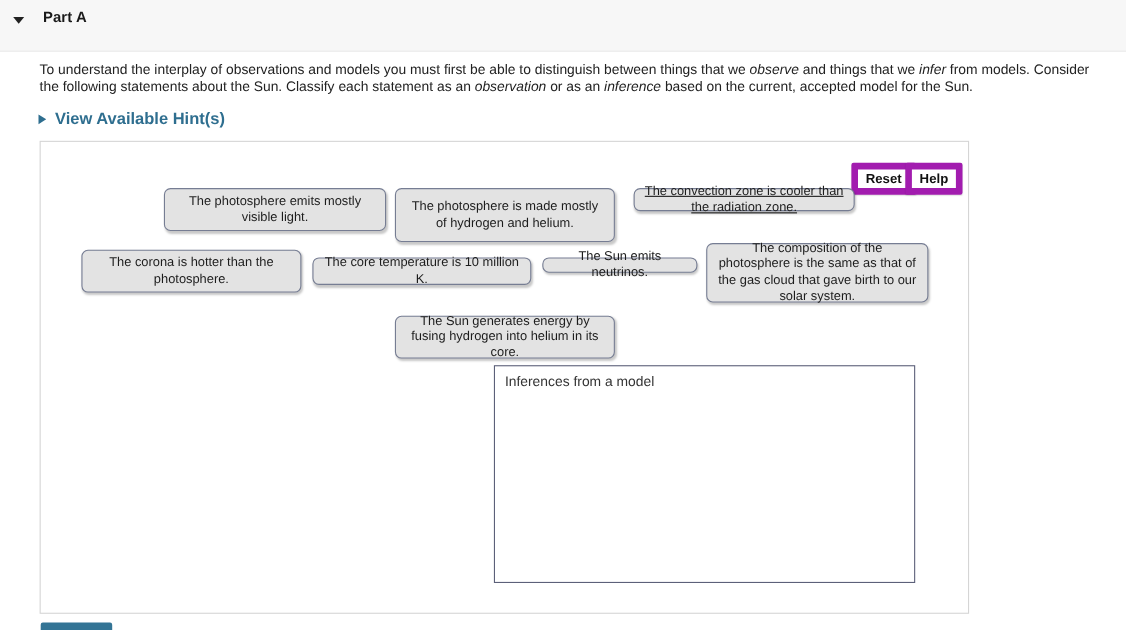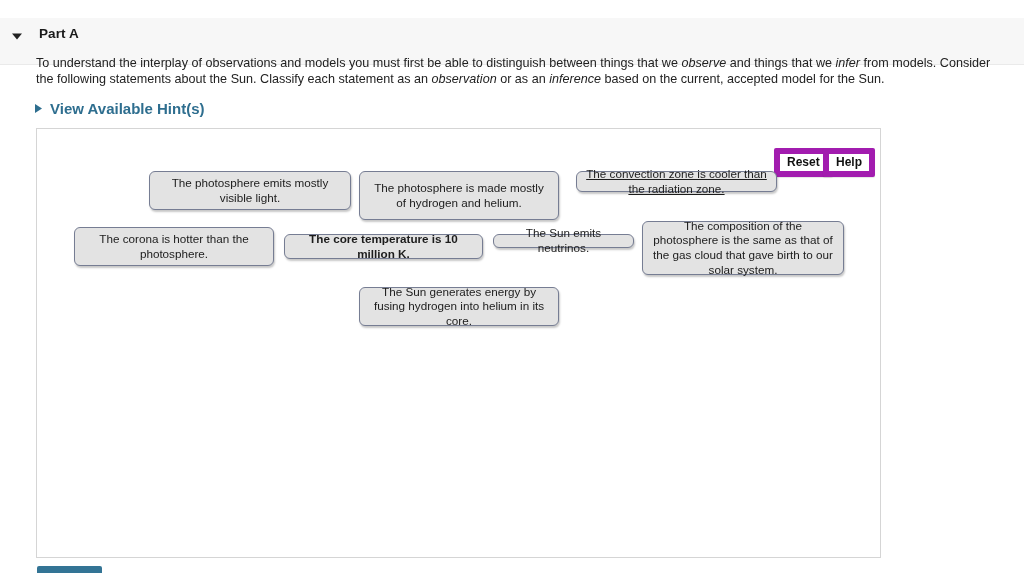--- a/index.html
+++ b/index.html
@@ -19,21 +19,20 @@
   
   #part-header {
     position: absolute;
     left: 0;
     top: 0;
     width: 1024px;
     height: 47px;
     background: #f7f7f7;
     border-bottom: 1px solid #eaeaea;
     box-sizing: border-box;
-    margin-top: 18px;
   }
   #part-header .caret {
     position: absolute;
     left: 11px;
     top: 12px;
     width: 12px;
     height: 12px;
   }
   #part-header .caret svg { display: block; }
   #part-header .title {
@@ -190,23 +189,26 @@
 <div id="activity-panel">
 
   <button id="reset-button" class="tool-btn">Reset</button>
   <button id="help-button" class="tool-btn">Help</button>
 
   <div id="tiles-layer">
       <div class="tile" id="tile-photosphere-visible-light" style="left: 112px; top: 42px; width: 202px; height: 39px;">The photosphere emits mostly visible light.</div>
       <div class="tile" id="tile-photosphere-hydrogen-helium" style="left: 322px; top: 42px; width: 200px; height: 49px;">The photosphere is made mostly of hydrogen and helium.</div>
       <div class="tile" id="tile-convection-cooler" style="left: 539px; top: 42px; width: 201px; height: 21px; text-decoration: underline;">The convection zone is cooler than the radiation zone.</div>
       <div class="tile" id="tile-corona-hotter" style="left: 37px; top: 98px; width: 200px; height: 39px;">The corona is hotter than the photosphere.</div>
-      <div class="tile" id="tile-core-temperature" style="left: 247px; top: 105px; width: 199px; height: 25px; font-weight: bold;">The core temperature is 10 million K.</div>
+      <div class="tile" id="tile-core-temperature" style="left: 247px; top: 105px; width: 199px; height: 25px;">The core temperature is 10 million K.</div>
       <div class="tile" id="tile-sun-emits-neutrinos" style="left: 456px; top: 105px; width: 141px; height: 14px;">The Sun emits neutrinos.</div>
       <div class="tile" id="tile-composition-gas-cloud" style="left: 605px; top: 92px; width: 202px; height: 54px;">The composition of the photosphere is the same as that of the gas cloud that gave birth to our solar system.</div>
       <div class="tile" id="tile-fusion-energy" style="left: 322px; top: 158px; width: 200px; height: 39px;">The Sun generates energy by fusing hydrogen into helium in its core.</div>
     </div>
 
 
+  <div class="bin" id="bin-inferences">
+    <span class="bin-label">Inferences from a model</span>
+  </div>
 
 </div>
 
 <button id="submit-button"></button>
 
 </body></html>

